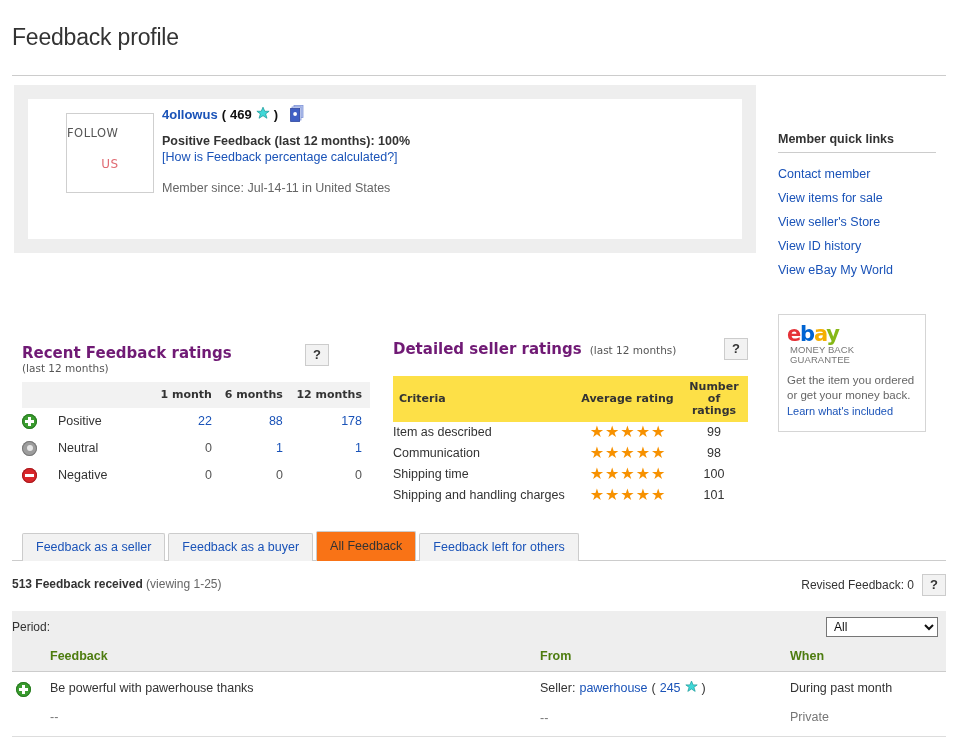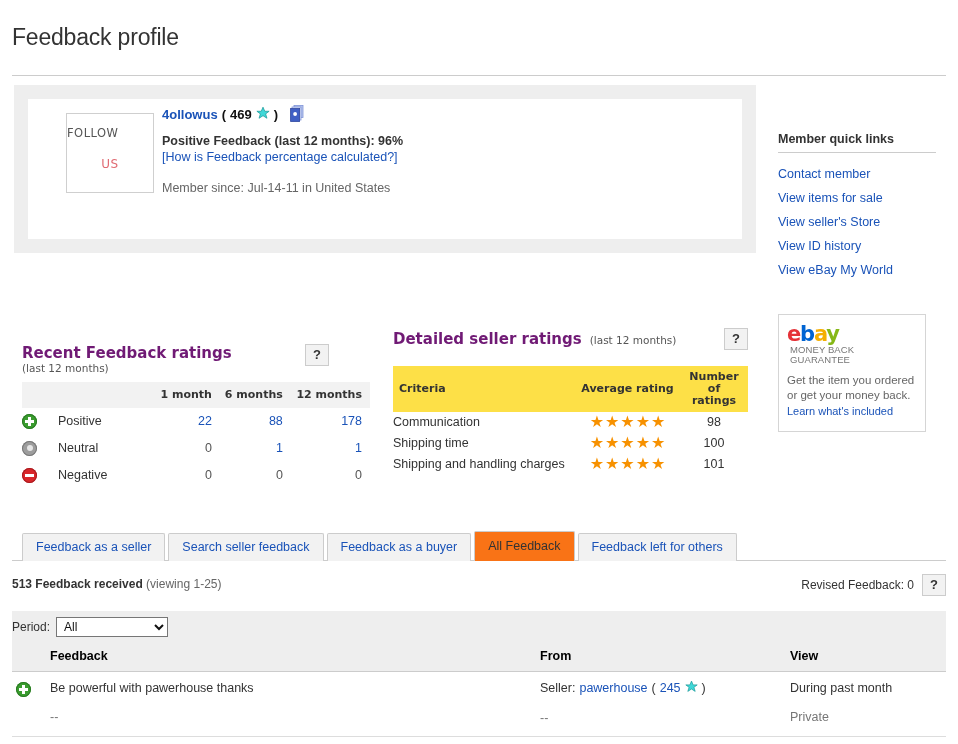--- a/index.html
+++ b/index.html
@@ -182,21 +182,21 @@
   }
   .dot-pos { background: #3a9c2f; box-shadow: inset 0 0 0 1px #2a7a22; }
   .dot-neu { background: #9d9d9d; box-shadow: inset 0 0 0 1px #777777; }
   .dot-neg { background: #d9262a; box-shadow: inset 0 0 0 1px #a81b1f; }
   .dot .bar-h { width: 9px; height: 2.5px; background: #ffffff; position: absolute; }
   .dot .bar-v { width: 2.5px; height: 9px; background: #ffffff; position: absolute; }
   .dot-wrap { position: relative; width: 15px; height: 15px; display:inline-flex; align-items:center; justify-content:center; }
   .dot-neu-inner { width: 6px; height: 6px; border-radius: 50%; background: #e6e6e6; }
 
   
-  .dsr { position: absolute; left: 393px; top: 254px; width: 355px; }
+  .dsr { position: absolute; left: 393px; top: 264px; width: 355px; }
   .dsr-head { position: relative; height: 34px; display: flex; align-items: baseline; gap: 8px; }
   .dsr-head .help-btn { position: absolute; right: 0; top: -2px; }
   .dsr-table { width: 100%; border-collapse: collapse; margin-top: 2px; }
   .dsr-table th {
     background: #fde047;
     font-size: 11px; font-weight: bold; color: #333333;
     font-family: "DejaVu Sans", sans-serif;
     padding: 5px 6px; height: 32px; vertical-align: middle;
   }
   .dsr-table th.c1 { text-align: left; width: 182px; }
@@ -265,21 +265,21 @@
     position: absolute; right: 12px; top: 0;
     display: flex; align-items: center; gap: 8px;
   }
   .revised-label { font-size: 12px; color: #333333; }
 
   
   .period-bar {
     position: absolute; left: 12px; top: 535px;
     width: 934px; height: 33px;
     background: #eeeeee;
-    display: flex; align-items: center; justify-content: flex-start;
+    display: flex; align-items: center; justify-content: space-between;
     padding-right: 8px;
   }
   .period-label { font-size: 12px; color: #333333; margin-right: 6px; }
   .period-select {
     width: 112px; height: 20px;
     border: 1px solid #767676;
     background: #ffffff;
     font-size: 12px; color: #111111;
     font-family: "Liberation Sans", sans-serif;
     padding-left: 3px;
@@ -287,21 +287,21 @@
 
   
   .fb-table {
     position: absolute; left: 12px; top: 568px;
     width: 934px;
     border-collapse: collapse;
   }
   .fb-table thead th {
     background: #eeeeee;
     text-align: left;
-    font-size: 12.5px; font-weight: bold; color: #000000;
+    font-size: 12.5px; font-weight: bold; color: #4d7c0f;
     padding: 5px 0 8px 0;
     border-bottom: 1px solid #cccccc;
   }
   .th-icon { width: 38px; }
   .th-fb { width: 490px; }
   .th-from { width: 250px; }
   .th-when { width: 156px; }
   .fb-row td {
     vertical-align: top;
     padding: 8px 0 10px 0;
@@ -348,21 +348,21 @@
             <span class="me-icon">
               <svg width="15" height="17" viewBox="0 0 15 17" aria-hidden="true">
                 <rect x="4" y="0.5" width="9" height="12" fill="#b8c6ef" stroke="#7f93d8" stroke-width="0.8"></rect>
                 <rect x="2" y="2" width="9" height="13" fill="#dce3f7" stroke="#7f93d8" stroke-width="0.8"></rect>
                 <rect x="0.6" y="3.5" width="9" height="13" fill="#3f5fc4" stroke="#2f47a0" stroke-width="0.8"></rect>
                 <circle cx="5.1" cy="9" r="1.9" fill="#ffffff"></circle>
               </svg>
             </span>
           </div>
 
-          <div class="member-pos">Positive Feedback (last 12 months): 96%</div>
+          <div class="member-pos">Positive Feedback (last 12 months): 100%</div>
           <div class="member-calc">
             <a href="#">[How is Feedback percentage calculated?]</a>
           </div>
           <div class="member-since">Member since: Jul-14-11 in United States</div>
         </div>
 
       </div>
     </div>
 
     <div class="quick-links">
@@ -462,20 +462,31 @@
           <tr>
             <th class="c1">Criteria</th>
             <th class="c2">Average rating</th>
             <th class="c3">
               <span>Number of</span><br><span>ratings</span>
             </th>
           </tr>
         </thead>
         <tbody>
           <tr>
+            <td class="c1">Item as described</td>
+            <td class="c2"><span class="stars">
+                  <span class="star">★</span>
+                  <span class="star">★</span>
+                  <span class="star">★</span>
+                  <span class="star">★</span>
+                  <span class="star">★</span>
+                </span></td>
+            <td class="c3">99</td>
+          </tr>
+          <tr>
             <td class="c1">Communication</td>
             <td class="c2"><span class="stars">
                   <span class="star">★</span>
                   <span class="star">★</span>
                   <span class="star">★</span>
                   <span class="star">★</span>
                   <span class="star">★</span>
                 </span></td>
             <td class="c3">98</td>
           </tr>
@@ -501,21 +512,20 @@
                 </span></td>
             <td class="c3">101</td>
           </tr>
         </tbody>
       </table>
     </div>
 
     <div class="tabs-wrap">
       <div class="tabs">
         <div class="tab">Feedback as a seller</div>
-        <div class="tab">Search seller feedback</div>
         <div class="tab">Feedback as a buyer</div>
         <div class="tab active">All Feedback</div>
         <div class="tab">Feedback left for others</div>
       </div>
       <div class="tabs-rule"></div>
     </div>
 
     <div class="fb-summary">
       <div class="fb-count">
         <b>513 Feedback received</b>
@@ -533,21 +543,21 @@
         <option>All</option>
       </select>
     </div>
 
     <table class="fb-table">
       <thead>
         <tr>
           <th class="th-icon"></th>
           <th class="th-fb">Feedback</th>
           <th class="th-from">From</th>
-          <th class="th-when">View</th>
+          <th class="th-when">When</th>
         </tr>
       </thead>
       <tbody>
 
         <tr class="fb-row">
           <td class="c-icon">
             <span class="dot dot-pos dot-wrap">
               <span class="bar-h"></span>
                 <span class="bar-v"></span>
             </span>

